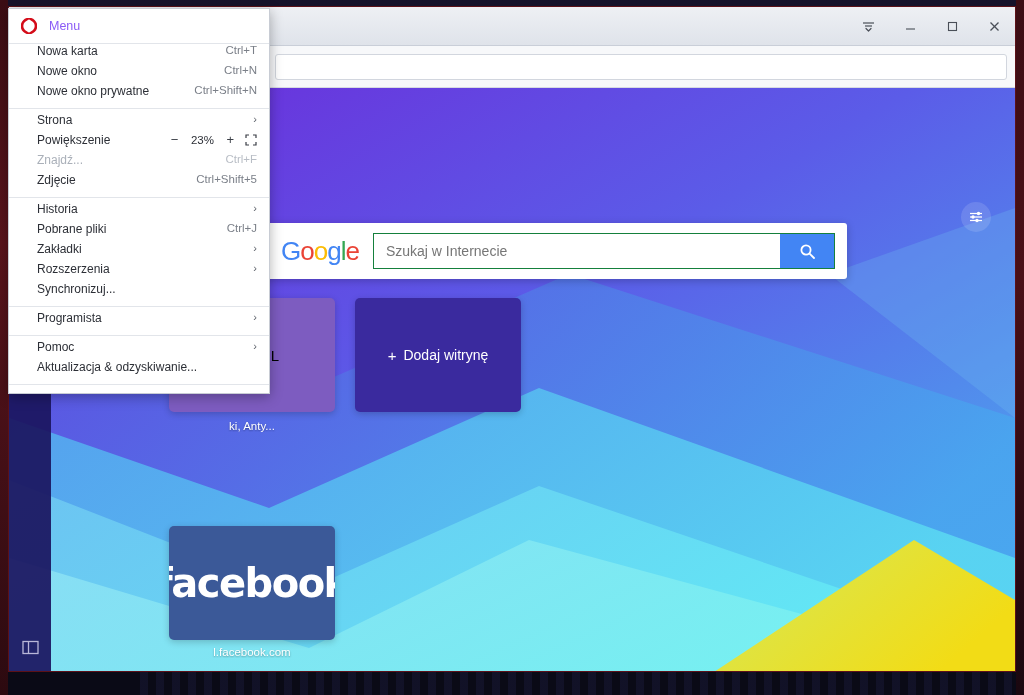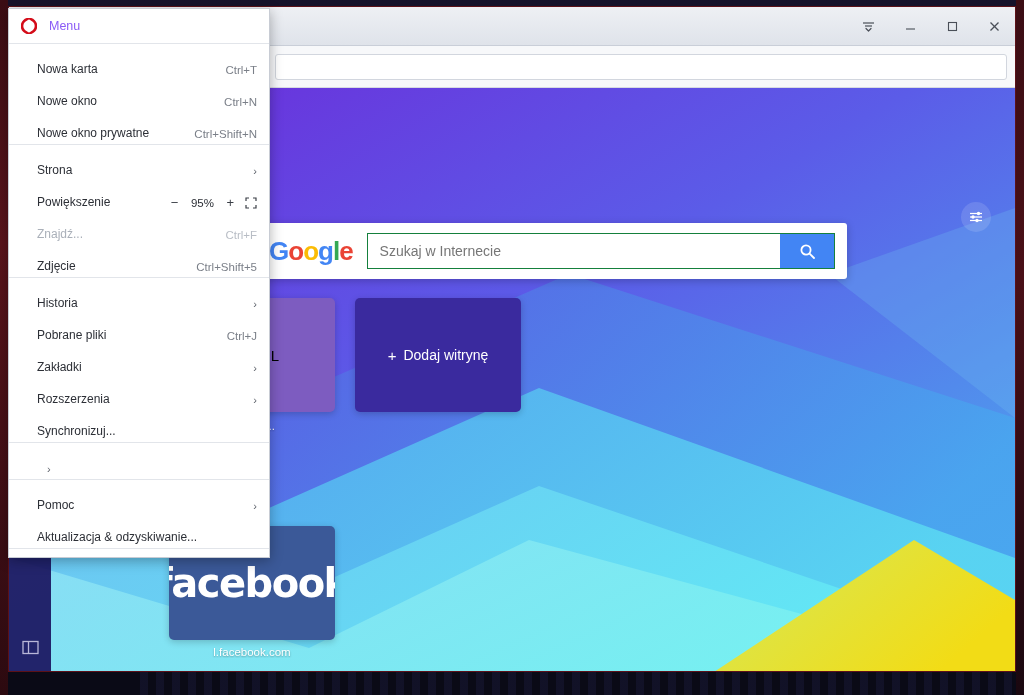--- a/index.html
+++ b/index.html
@@ -122,21 +122,21 @@
     left: 248px; top: 135px;
     width: 590px; height: 56px;
     background: #ffffff;
     border-radius: 3px;
     box-shadow: 0 2px 8px rgba(0,0,0,.22);
     display: flex; align-items: center;
     padding: 0 12px;
     box-sizing: border-box;
     z-index: 3;
   }
-  .g-logo { font-size: 26px; letter-spacing: -1px; font-weight: 700; padding-right: 14px; white-space: nowrap; }
+  .g-logo { font-size: 26px; letter-spacing: -1px; font-weight: 400; padding-right: 14px; white-space: nowrap; margin-left: 12px; }
   .g-logo .b { color:#4285f4 } .g-logo .r { color:#ea4335 }
   .g-logo .y { color:#fbbc05 } .g-logo .g { color:#34a853 }
   .search-input-wrap {
     flex: 1; height: 34px;
     border: 1px solid #15803d;
     display: flex; align-items: center;
   }
   .search-input {
     flex: 1; height: 100%;
     border: 0; outline: none;
@@ -223,27 +223,26 @@
     border-bottom: 1px solid #e2e5ea;
   }
   .opera-logo {
     width: 16px; height: 16px; margin-right: 12px;
     flex: 0 0 auto;
   }
   .menu-header-title { font-size: 12.5px; color: #8b5cf6; }
   .menu-sep { height: 1px; background: #e2e5ea; margin: 4px 0; }
   .menu-item {
     height: 20px;
-    display: flex; align-items: flex-end;
+    display: flex; align-items: flex-start;
     padding: 0 12px 0 28px;
     font-size: 12px;
     color: #2c2f36;
     position: relative;
     box-sizing: border-box;
-    margin-top: 12px;
   }
   .menu-item .mi-label { flex: 1; white-space: nowrap; }
   .menu-item .mi-accel { color: #7a7f88; font-size: 11.5px; margin-left: 14px; white-space: nowrap; }
   .menu-item .mi-arrow { color: #5d626b; font-size: 11px; margin-left: 10px; }
   .menu-item.disabled { color: #aab0b9; }
   .menu-item.disabled .mi-accel { color: #b8bdc5; }
   .menu-item.highlighted {
     outline: 2px solid #cc0000;
     outline-offset: -1px;
     z-index: 2;
@@ -427,21 +426,21 @@
         </div>
         <div class="menu-sep"></div>
         <div class="menu-item">
           <span class="mi-label">Strona</span>
           <span class="mi-arrow">›</span>
         </div>
         <div class="menu-item zoom-row">
           <span class="mi-label">Powiększenie</span>
           <span class="zoom-controls">
             <span class="zoom-minus">−</span>
-            <span class="zoom-value">95%</span>
+            <span class="zoom-value">23%</span>
             <span class="zoom-plus">+</span>
             <span class="zoom-full">
               <svg width="12" height="12" viewBox="0 0 12 12" fill="none" stroke="currentColor" stroke-width="1.2">
                 <path d="M1 4 V1 H4"></path>
                 <path d="M8 1 H11 V4"></path>
                 <path d="M11 8 V11 H8"></path>
                 <path d="M4 11 H1 V8"></path>
               </svg>
             </span>
           </span>
@@ -469,20 +468,21 @@
         </div>
         <div class="menu-item">
           <span class="mi-label">Rozszerzenia</span>
           <span class="mi-arrow">›</span>
         </div>
         <div class="menu-item">
           <span class="mi-label">Synchronizuj...</span>
         </div>
         <div class="menu-sep"></div>
         <div class="menu-item">
+          <span class="mi-label">Programista</span>
           <span class="mi-arrow">›</span>
         </div>
         <div class="menu-sep"></div>
         <div class="menu-item">
           <span class="mi-label">Pomoc</span>
           <span class="mi-arrow">›</span>
         </div>
         <div class="menu-item">
           <span class="mi-label">Aktualizacja &amp; odzyskiwanie...</span>
         </div>

